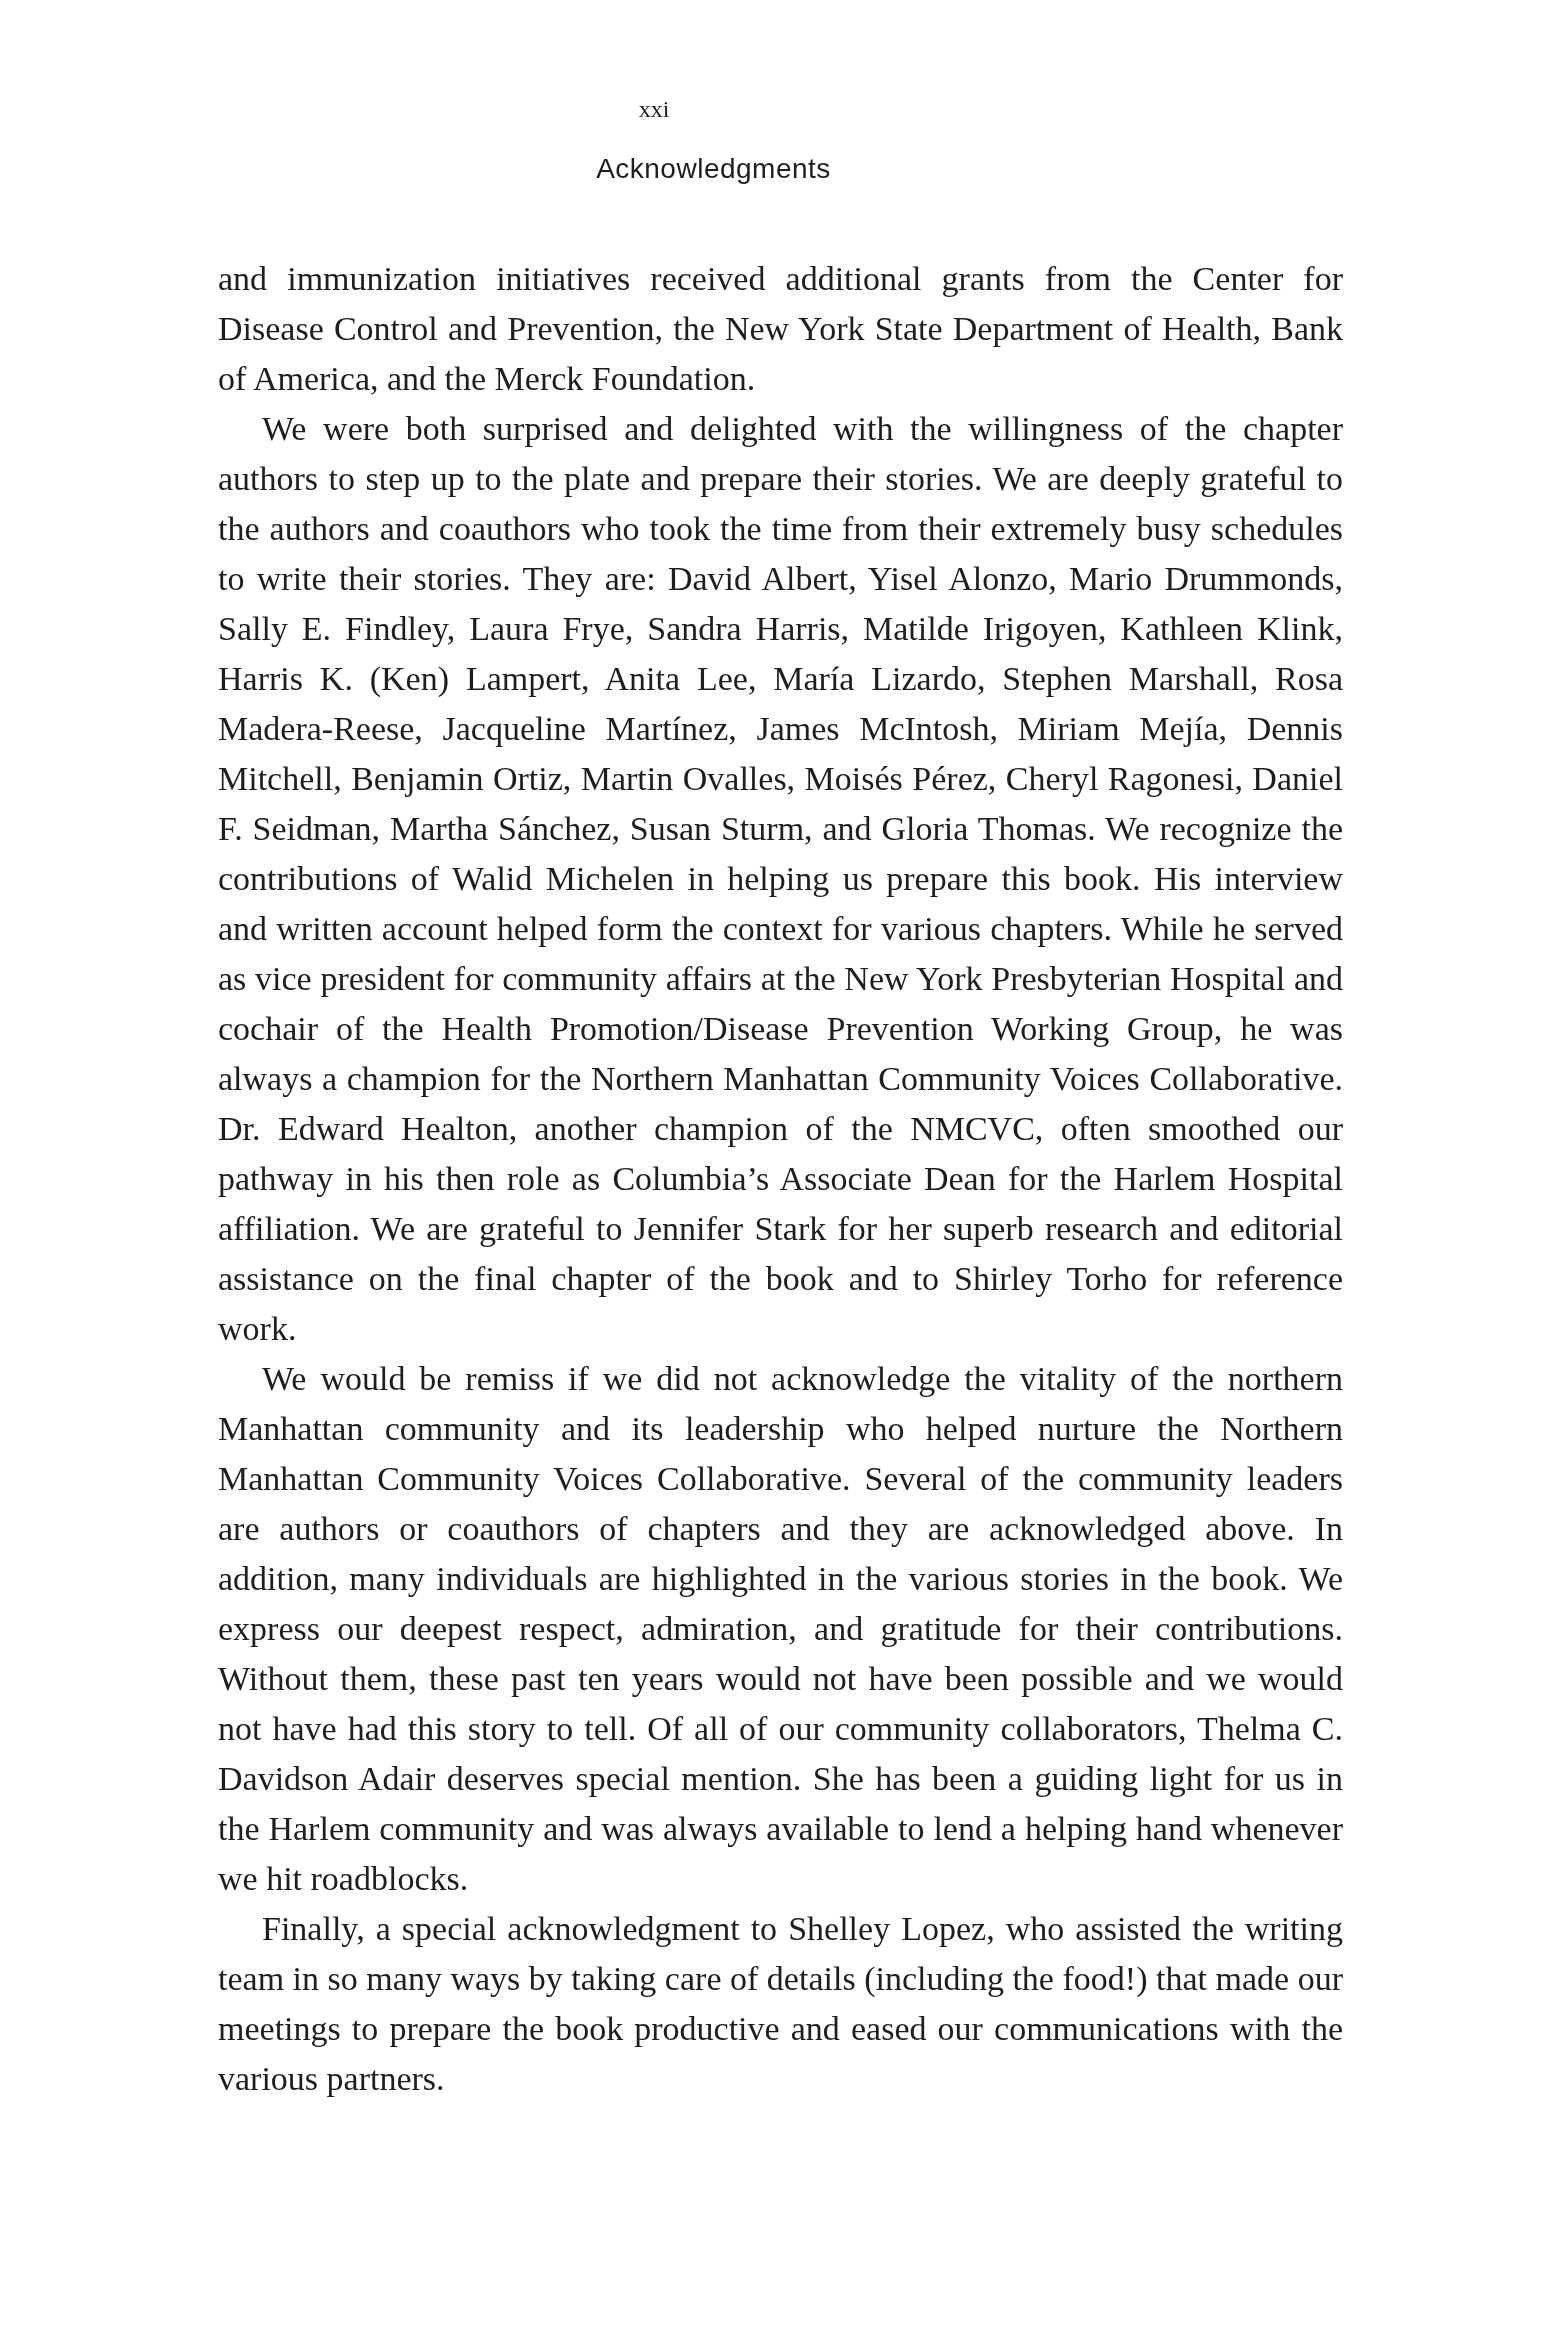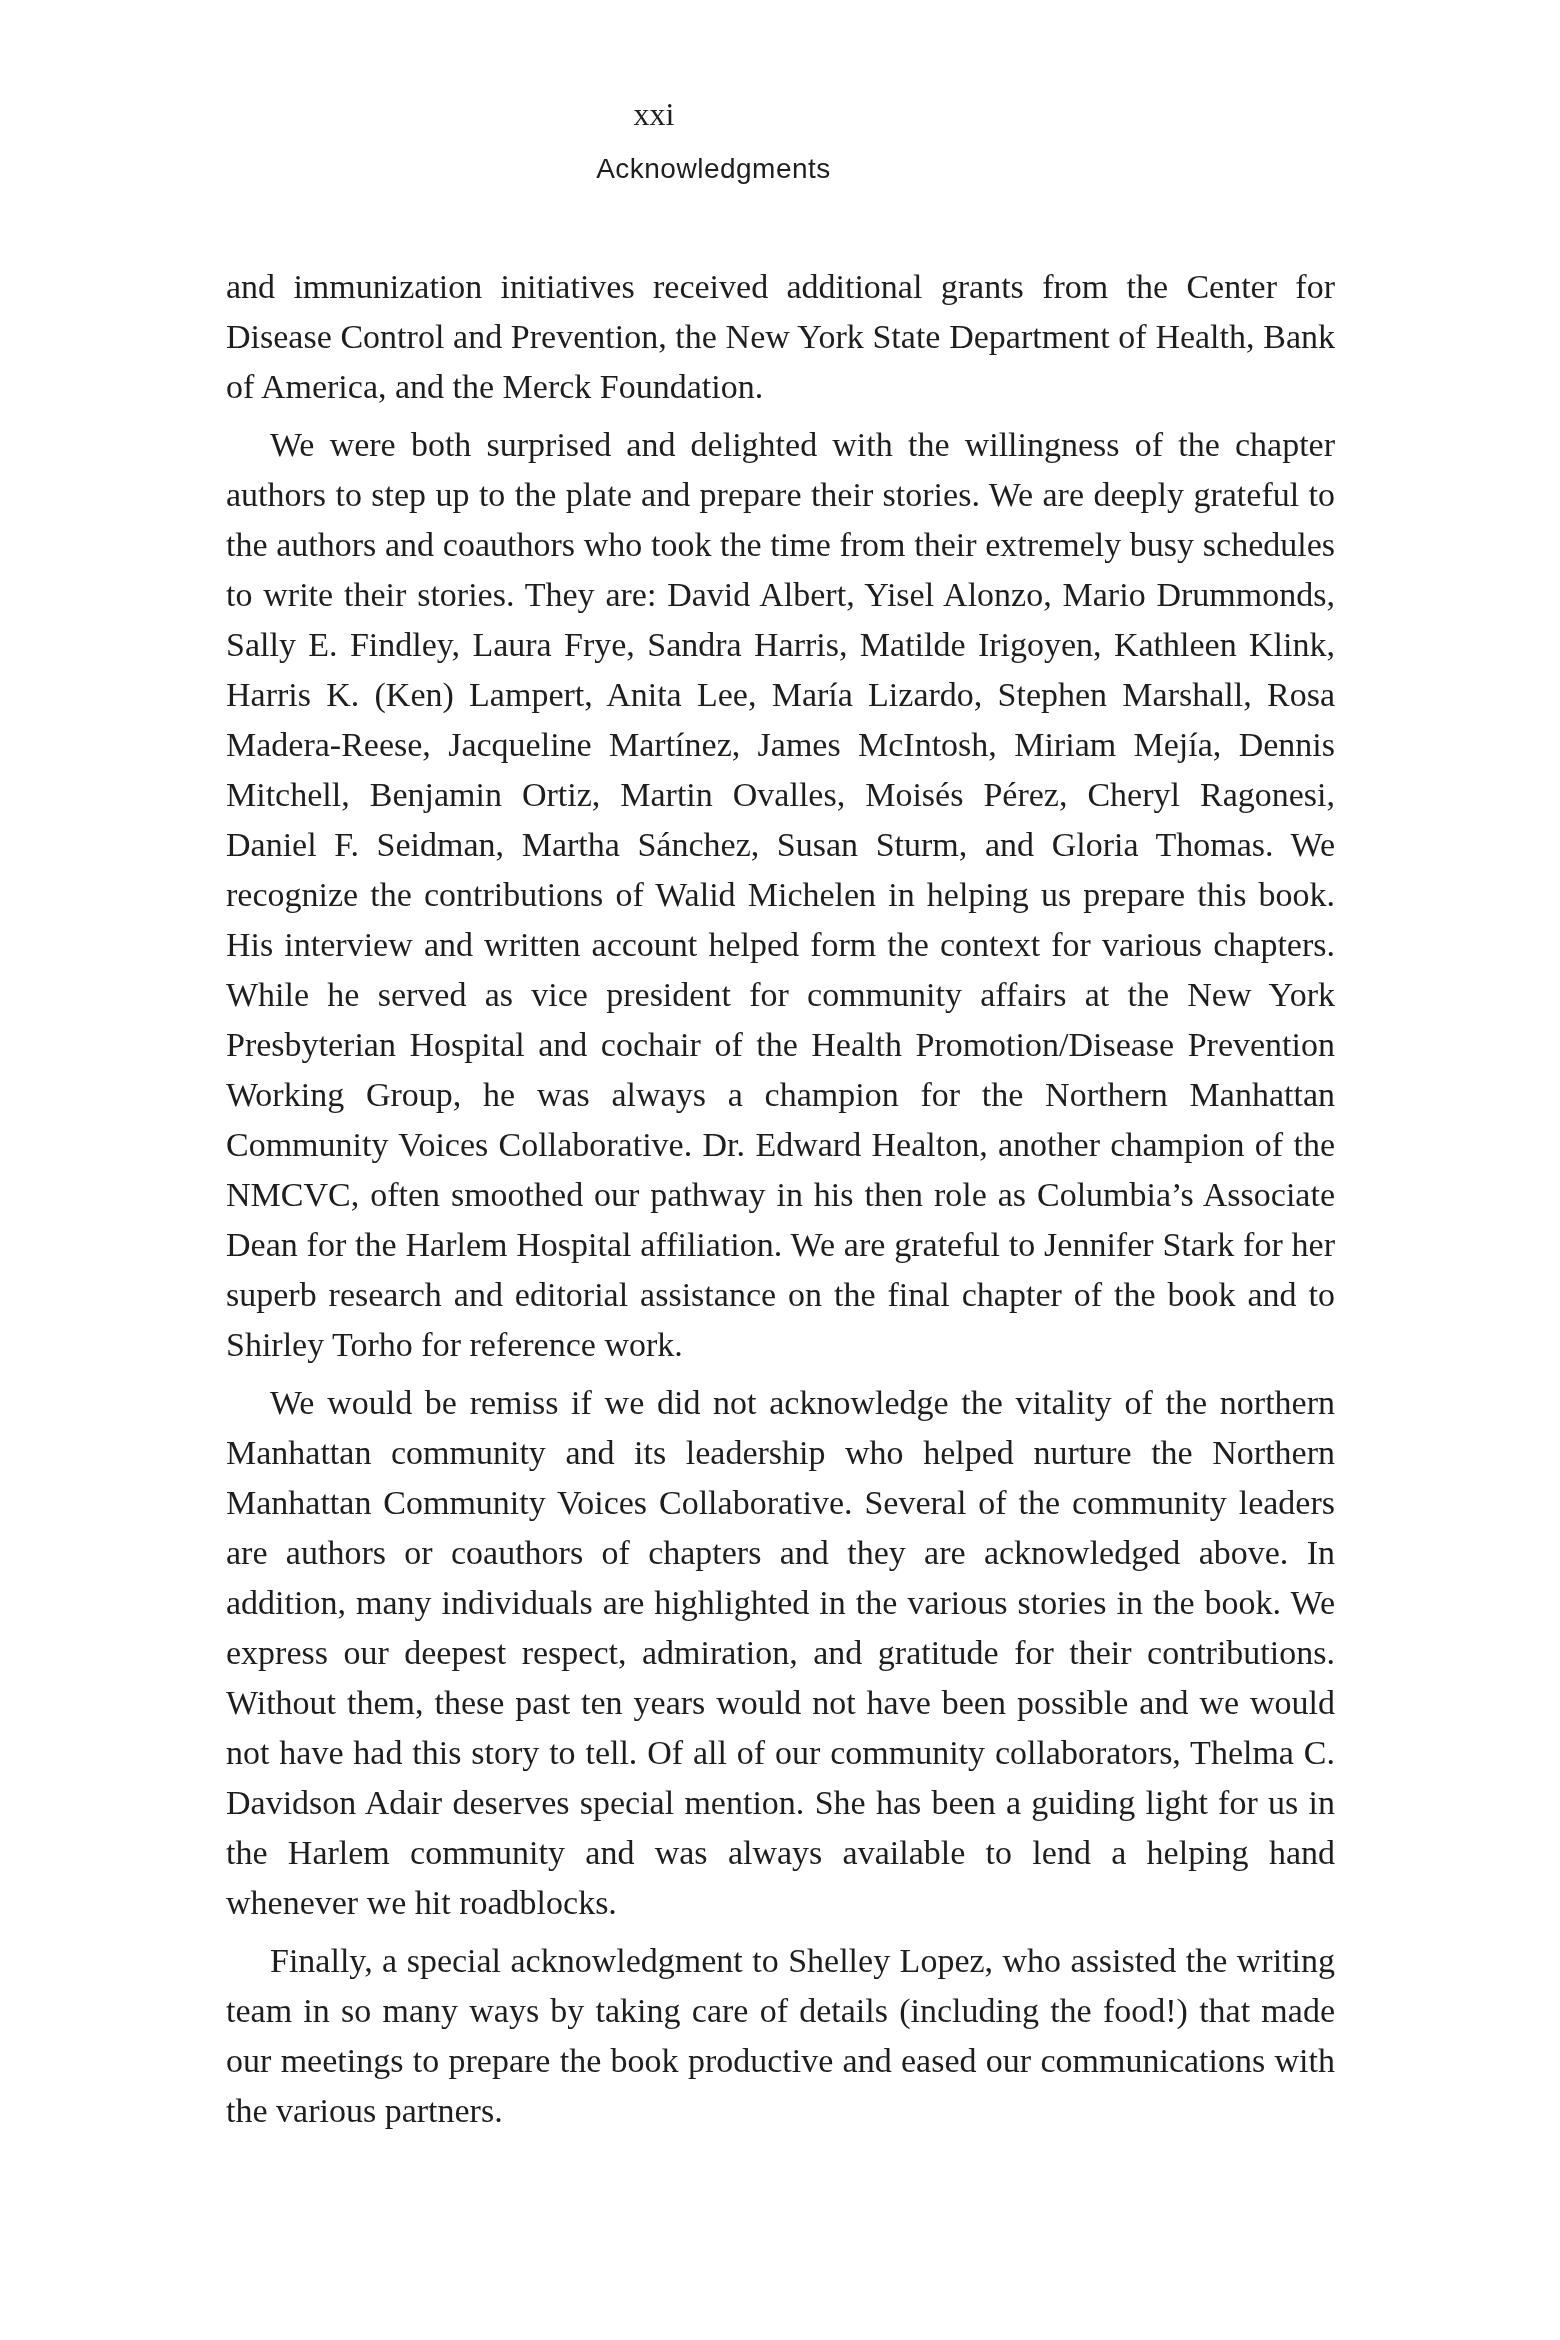--- a/index.html
+++ b/index.html
@@ -1,24 +1,24 @@
 <!DOCTYPE html>
 <html><head>
 <meta charset="utf-8">
 <style>
   html, body { margin:0; padding:0; background:#ffffff; }
   body { width:1561px; height:2341px; position:relative; overflow:hidden; color:#1e1e1e; }
   .page-number { position:absolute; top:96px; left:0; width:1308px; text-align:center;
-    font-family:"Liberation Serif", serif; font-size:32px; }
+    font-family:"Liberation Serif", serif; font-size:24px; }
   .running-head { position:absolute; top:153px; left:0; width:1427px; text-align:center;
     font-family:"Liberation Sans", sans-serif; font-size:28px; letter-spacing:0.5px; }
   .body { position:absolute; top:254px; left:218px; width:1125px;
     font-family:"Liberation Serif", serif; font-size:34px; line-height:50px;
     text-align:justify; hyphens:manual; }
-  .body p { margin:8px; text-indent:44px; }
+  .body p { margin:0; text-indent:44px; }
   .body p.first { text-indent:0; }
 </style>
 </head>
 <body>
 
 <div class="page-number">xxi</div>
 <div class="running-head">Acknowledgments</div>
 
 <div class="body">
   <p class="first">and immunization initiatives received additional grants from the Center for Disease Control and Prevention, the New York State Department of Health, Bank of America, and the Merck Foundation.</p>

